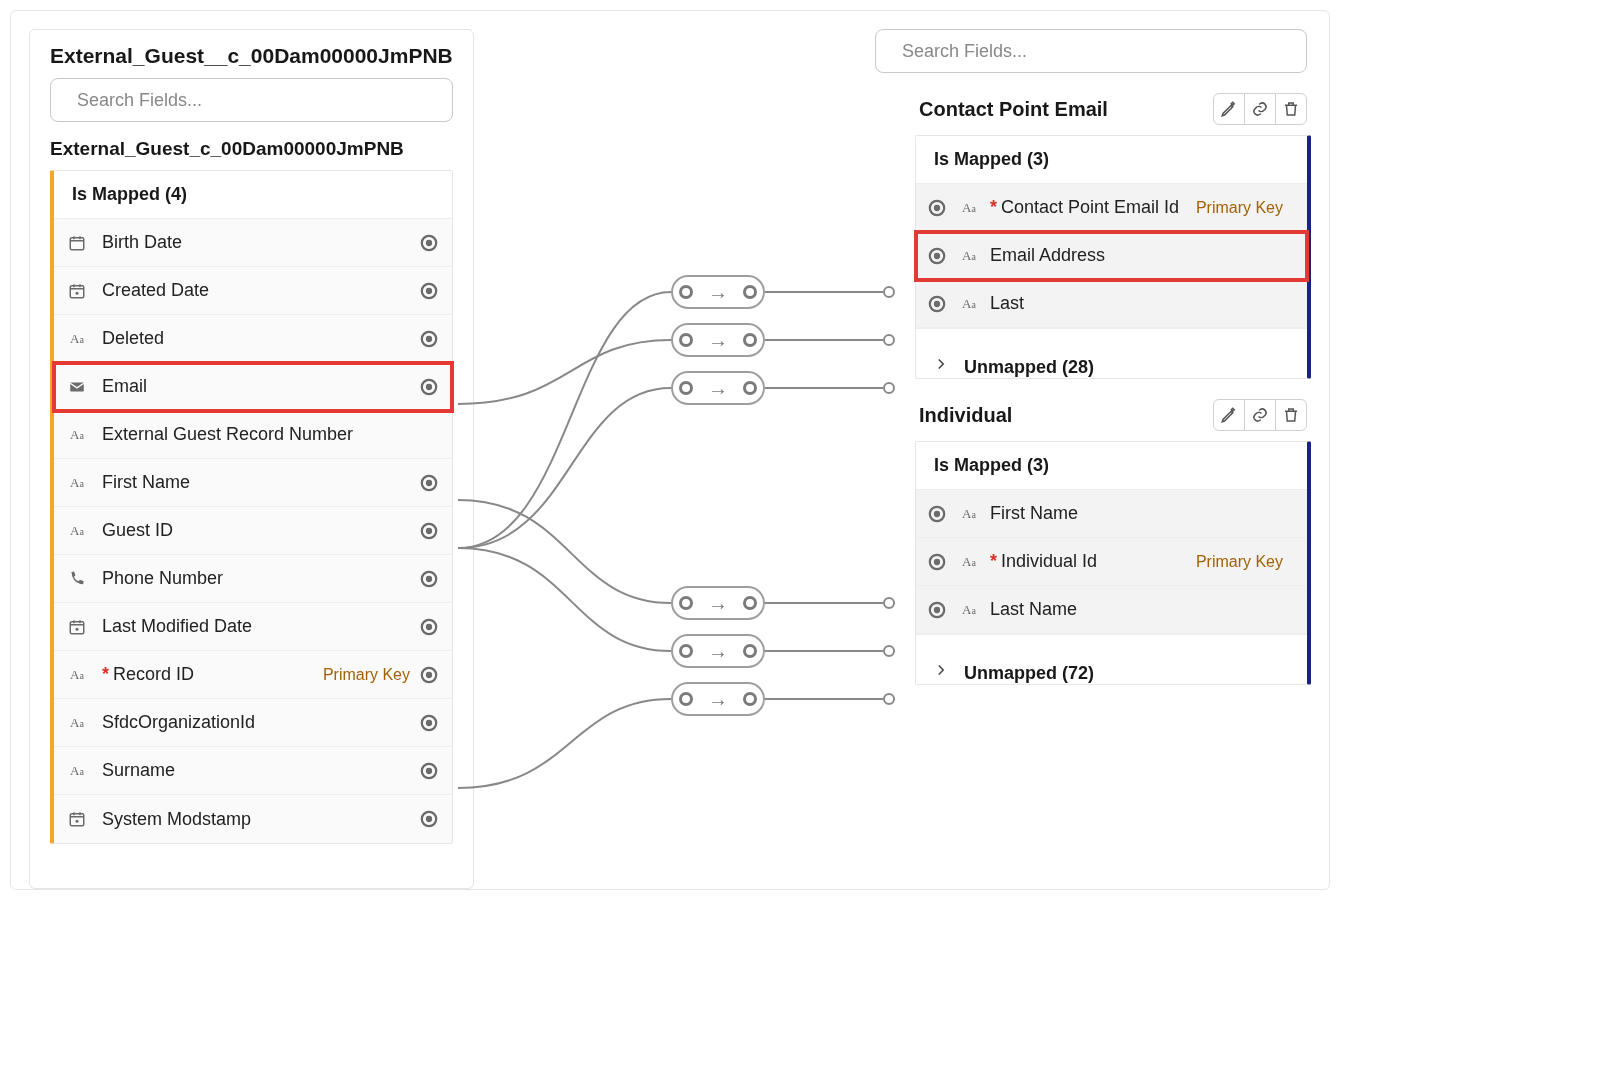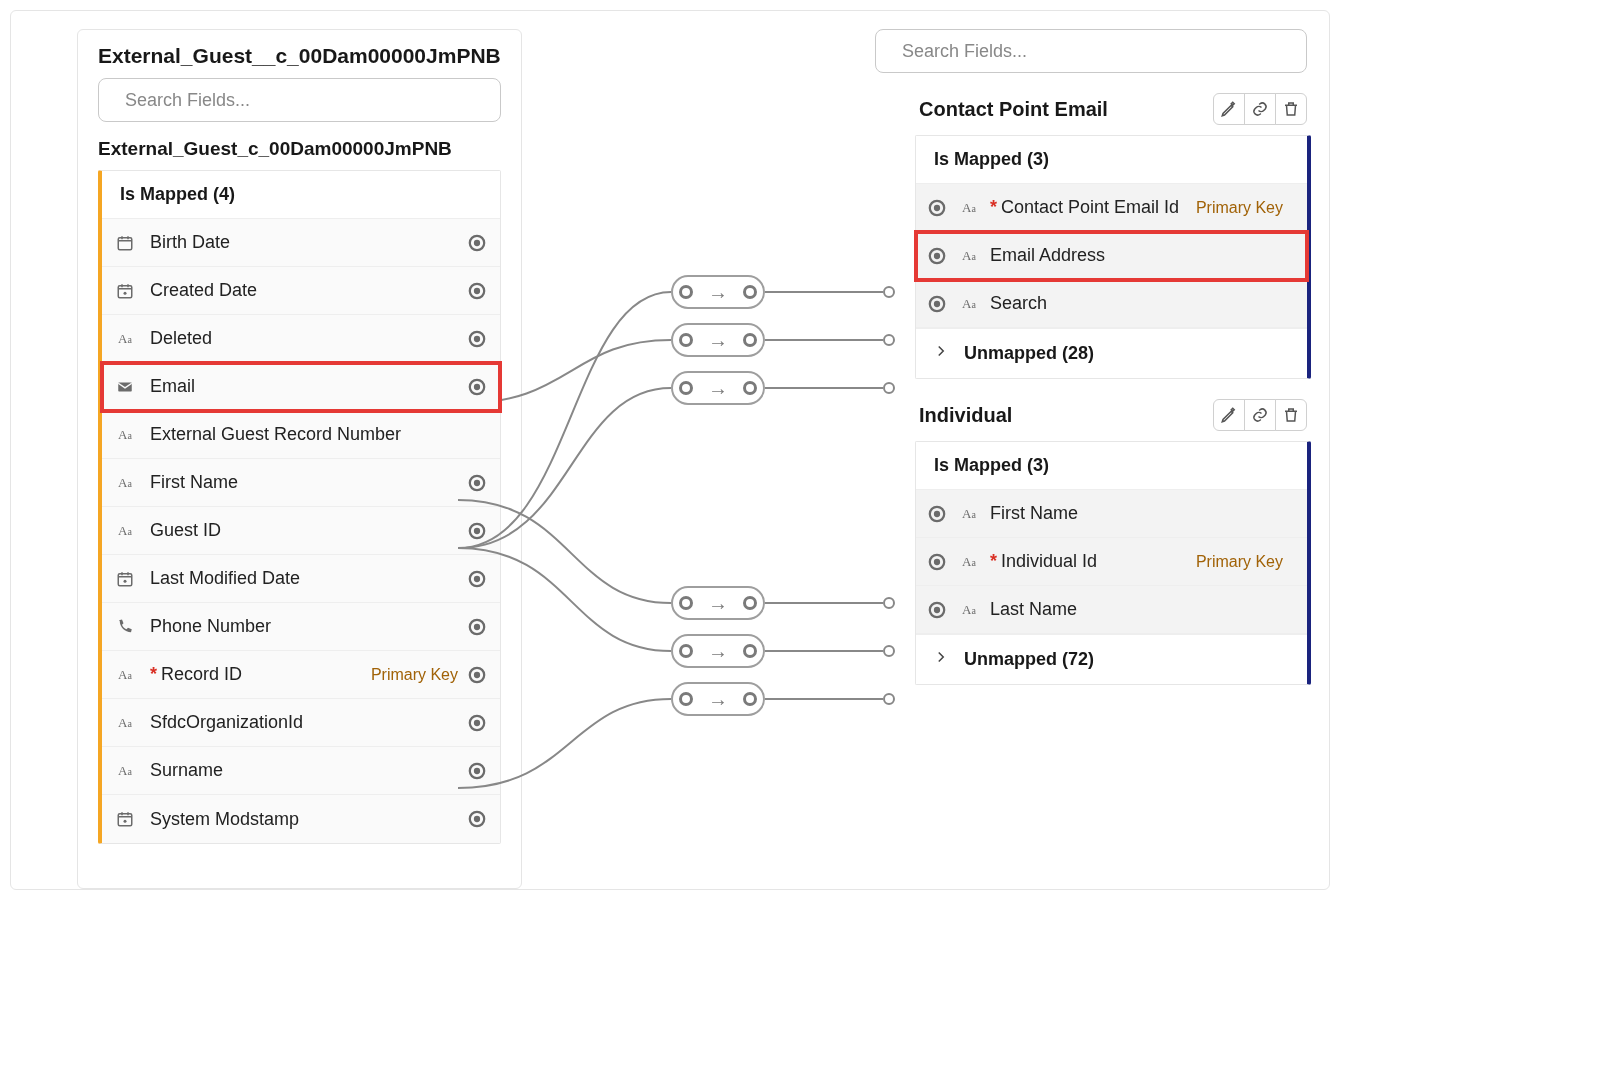--- a/index.html
+++ b/index.html
@@ -18,21 +18,21 @@
     border: 1px solid #e5e5e5;
     border-radius: 6px;
     background: #fff;
   }
   .panel {
     position: absolute;
     background: #fff;
     border: 1px solid #e5e5e5;
     border-radius: 6px;
   }
-  .left-panel { left: 18px; top: 18px; width: 445px; height: 860px; margin-left: 48px; }
+  .left-panel { left: 18px; top: 18px; width: 445px; height: 860px; }
   .right-panel { left: 860px; top: 18px; width: 440px; height: 760px; border: none; }
 
   .panel-title {
     font-weight: 700; font-size: 21px;
     padding: 14px 20px 10px 20px;
   }
   .search {
     display: block;
     margin: 0 20px 10px 20px;
     width: calc(100% - 40px);
@@ -123,21 +123,21 @@
     border: 1px solid #e6e6e6;
     border-right: 4px solid #1a237e;
     border-radius: 2px;
   }
   .entity-list .section-header { background: #fff; }
   .entity-list .field-row { background: #f3f3f3; }
   .entity-list .field-row .map-dot { margin-right: 12px; }
   .entity-list .field-icon { margin-right: 10px; }
 
   .unmapped-row {
-    display: flex; align-items: center; height: 50px;
+    display: flex; align-items: flex-end; height: 50px;
     padding: 0 14px 0 16px; background: #fff;
     border-top: 1px solid #eee;
     font-weight: 700; font-size: 18px;
   }
   .unmapped-row .chev { margin-right: 14px; color: #444; }
 
   
   svg.wires { position: absolute; left:0; top:0; width:1320px; height:880px; pointer-events:none; }
   .pill {
     position: absolute;
@@ -255,40 +255,40 @@
             <span class="map-dot">
               <svg class="dot-svg" viewBox="0 0 20 20">
                 <circle cx="10" cy="10" r="8" fill="none" stroke="#6b6b6b" stroke-width="2.5"></circle>
                 <circle cx="10" cy="10" r="3.5" fill="#6b6b6b"></circle>
               </svg>
             </span>
           </div>
           <div class="field-row">
             <span class="field-icon">
               <svg class="ico-svg" viewBox="0 0 24 24">
+                <path d="M5 4c0 8 7 15 15 15l1-4-5-2-2 2c-3-1-5-3-6-6l2-2-2-5-4 1z" fill="currentColor" stroke="none"></path>
+              </svg>
+            </span>
+            <span class="field-label">Phone Number</span>
+            <span class="map-dot">
+              <svg class="dot-svg" viewBox="0 0 20 20">
+                <circle cx="10" cy="10" r="8" fill="none" stroke="#6b6b6b" stroke-width="2.5"></circle>
+                <circle cx="10" cy="10" r="3.5" fill="#6b6b6b"></circle>
+              </svg>
+            </span>
+          </div>
+          <div class="field-row">
+            <span class="field-icon">
+              <svg class="ico-svg" viewBox="0 0 24 24">
                 <rect x="3" y="5" width="18" height="16" rx="2"></rect>
                 <path d="M3 9h18M8 3v4M16 3v4"></path>
                 <circle cx="12" cy="15" r="2" fill="currentColor" stroke="none"></circle>
               </svg>
             </span>
             <span class="field-label">Last Modified Date</span>
-            <span class="map-dot">
-              <svg class="dot-svg" viewBox="0 0 20 20">
-                <circle cx="10" cy="10" r="8" fill="none" stroke="#6b6b6b" stroke-width="2.5"></circle>
-                <circle cx="10" cy="10" r="3.5" fill="#6b6b6b"></circle>
-              </svg>
-            </span>
-          </div>
-          <div class="field-row">
-            <span class="field-icon">
-              <svg class="ico-svg" viewBox="0 0 24 24">
-                <path d="M5 4c0 8 7 15 15 15l1-4-5-2-2 2c-3-1-5-3-6-6l2-2-2-5-4 1z" fill="currentColor" stroke="none"></path>
-              </svg>
-            </span>
-            <span class="field-label">Phone Number</span>
             <span class="map-dot">
               <svg class="dot-svg" viewBox="0 0 20 20">
                 <circle cx="10" cy="10" r="8" fill="none" stroke="#6b6b6b" stroke-width="2.5"></circle>
                 <circle cx="10" cy="10" r="3.5" fill="#6b6b6b"></circle>
               </svg>
             </span>
           </div>
           <div class="field-row">
             <span class="field-icon">
               <span style="font-family:Georgia,serif;font-size:13px;color:#6b6b6b;">A<span style="font-size:10px;">a</span></span>
@@ -400,21 +400,21 @@
             <div class="field-row">
               <span class="map-dot">
                 <svg class="dot-svg" viewBox="0 0 20 20">
                   <circle cx="10" cy="10" r="8" fill="none" stroke="#6b6b6b" stroke-width="2.5"></circle>
                   <circle cx="10" cy="10" r="3.5" fill="#6b6b6b"></circle>
                 </svg>
               </span>
               <span class="field-icon">
                 <span style="font-family:Georgia,serif;font-size:13px;color:#6b6b6b;">A<span style="font-size:10px;">a</span></span>
               </span>
-              <span class="field-label">Search</span>
+              <span class="field-label">Last</span>
             </div>
             <div class="unmapped-row">
               <span class="chev"><svg class="ico-svg" viewBox="0 0 24 24">
                   <path d="M9 6l6 6-6 6"></path>
                 </svg></span>
               <span>Unmapped (28)</span>
             </div>
           </div>
         </div>
         <div class="entity-block">

